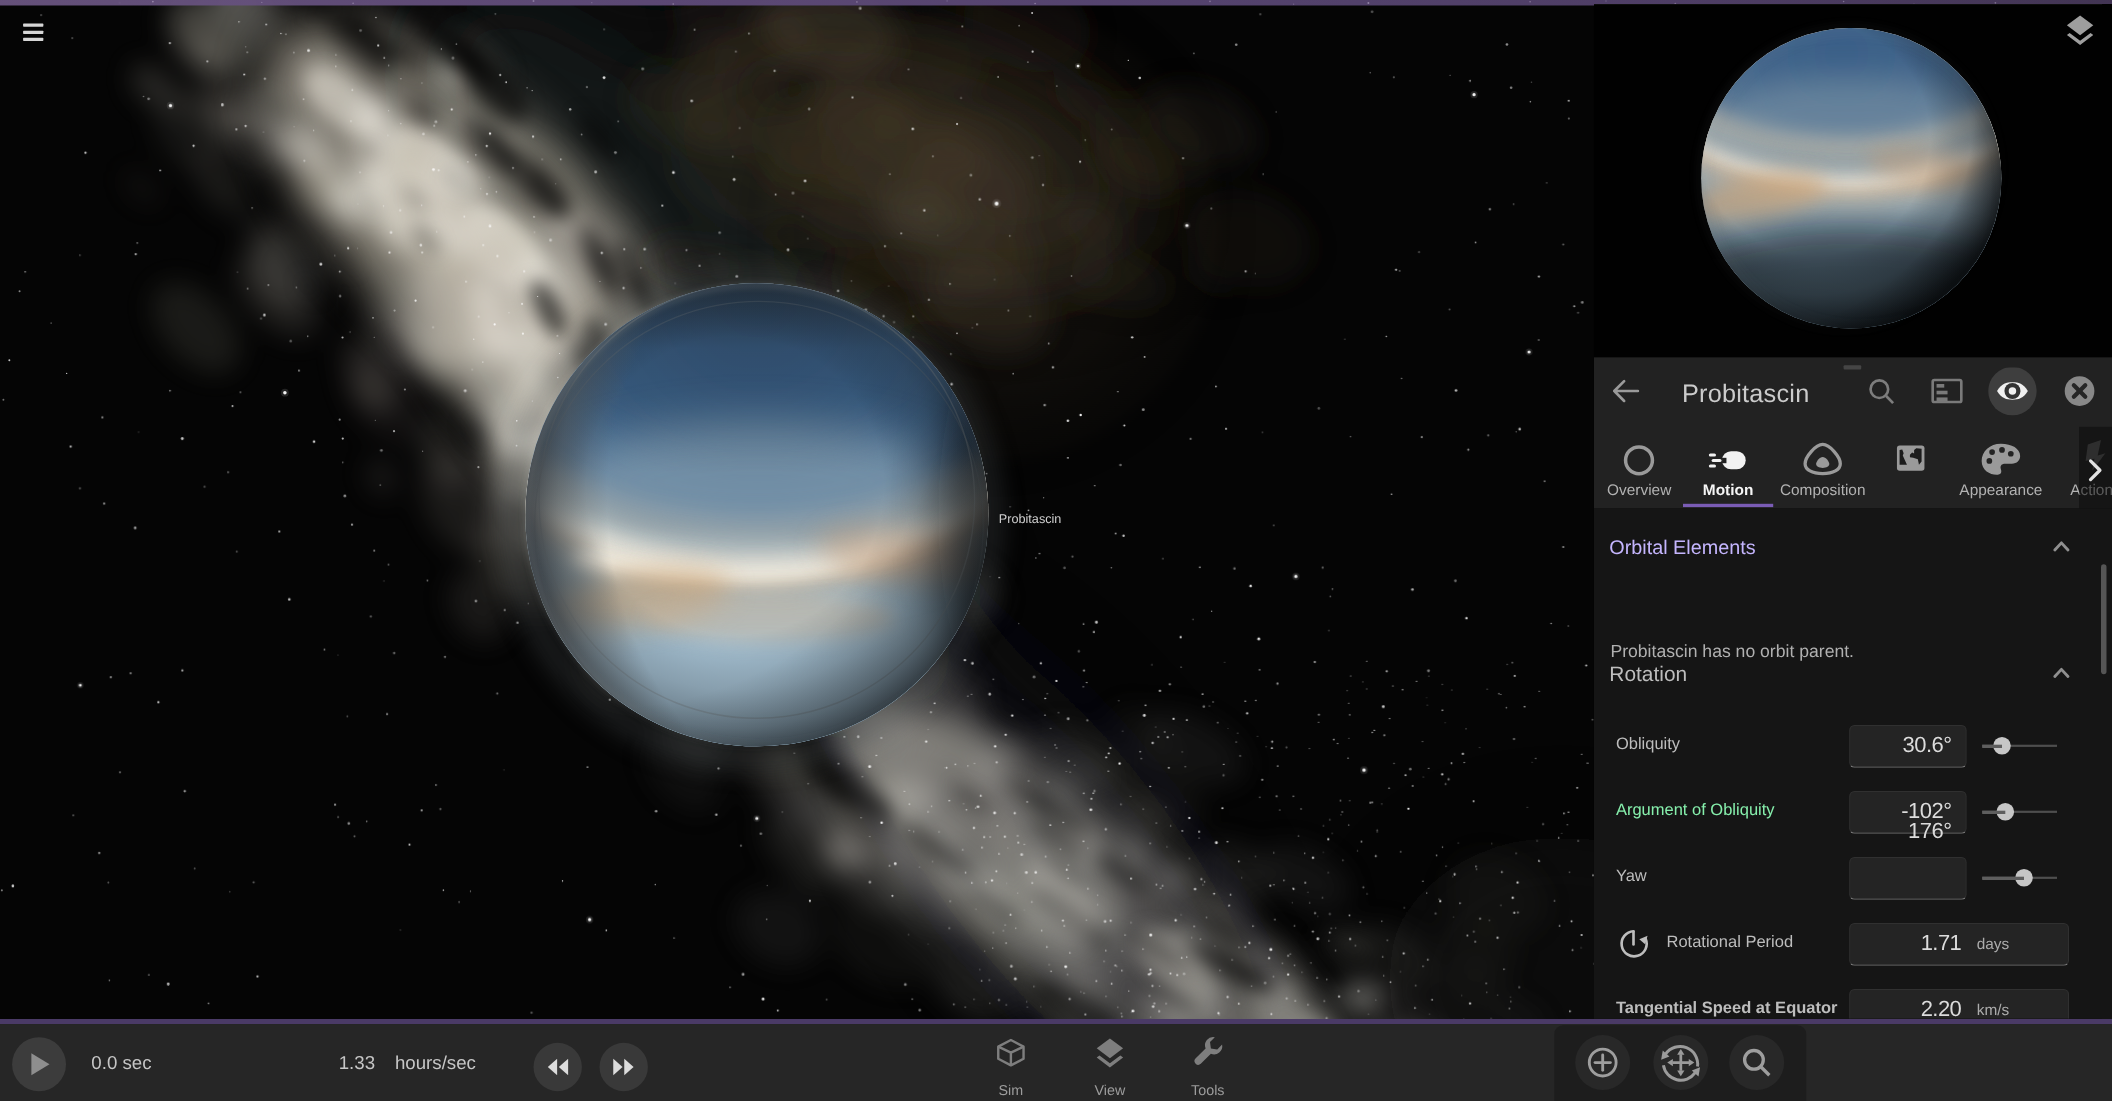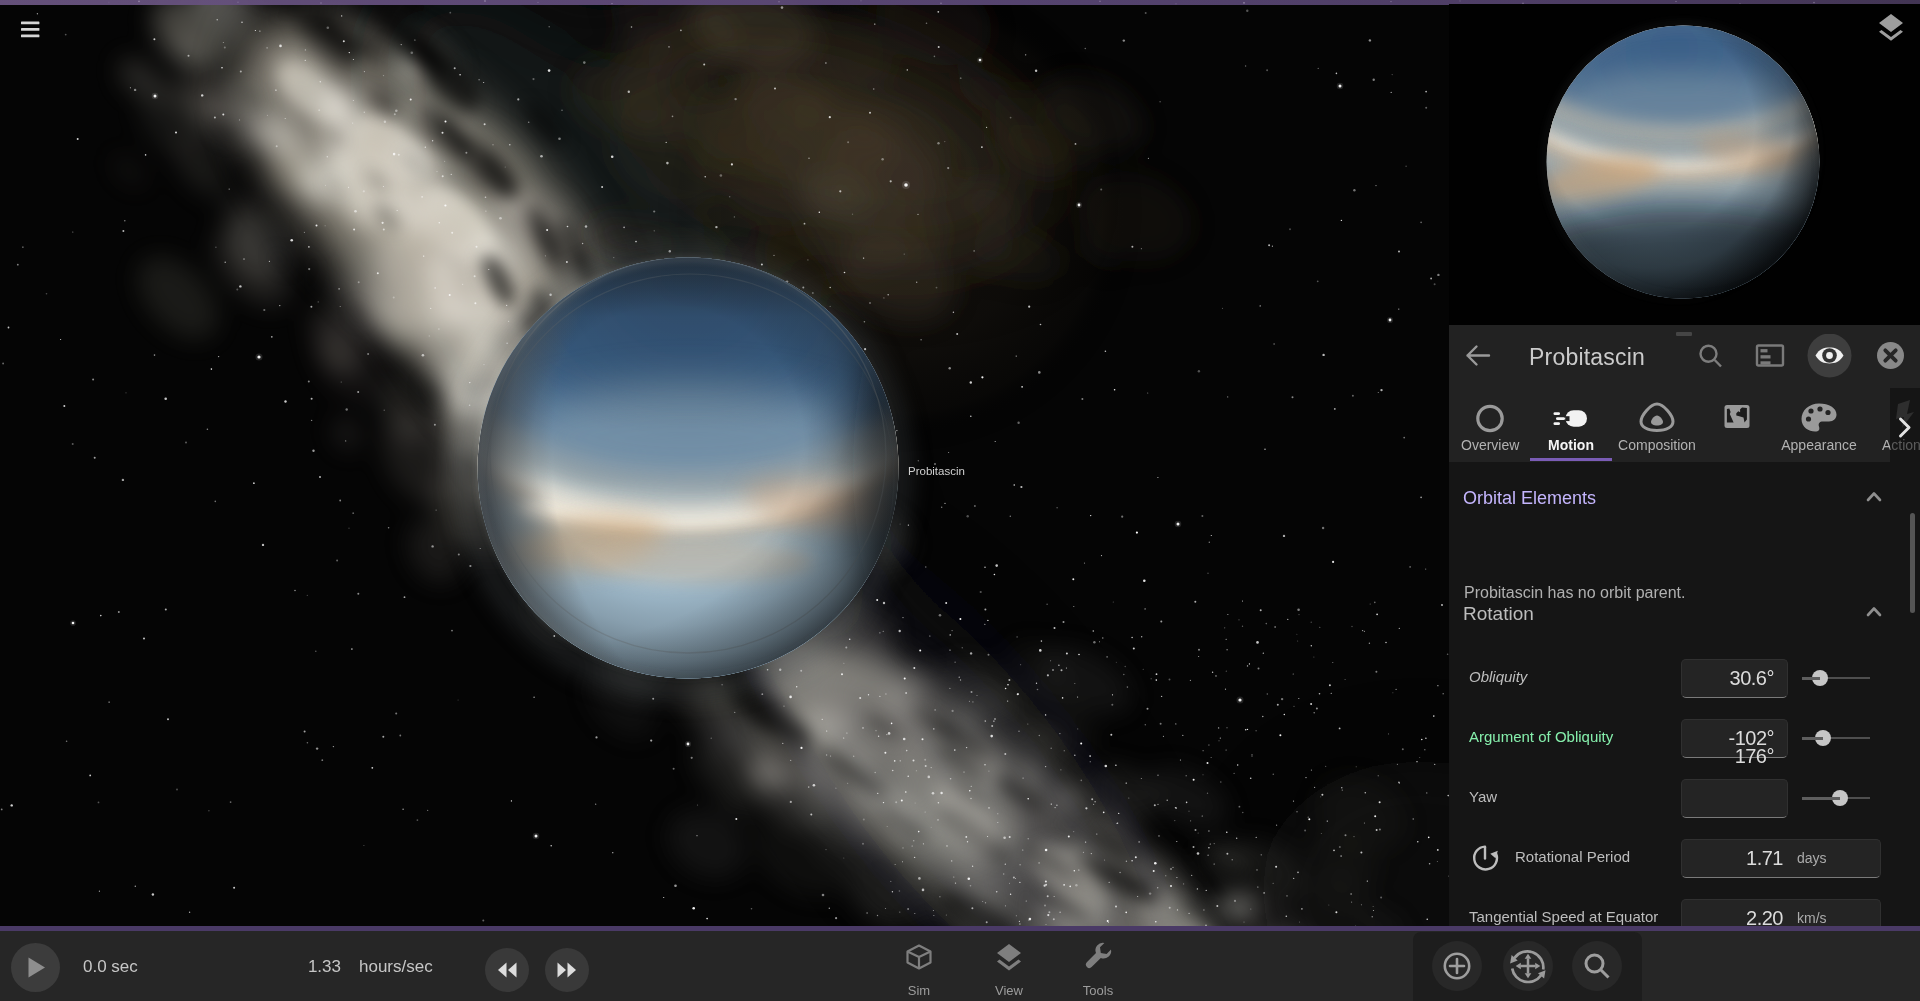--- a/index.html
+++ b/index.html
@@ -2004,21 +2004,21 @@
  <div class="abs" style="left:0;top:458px;width:471px;height:464px;background:#151515;"></div>
  <div class="abs" style="left:14px;top:484px;font-size:18px;color:#c4b5fd;">Orbital Elements</div>
  <svg class="abs" style="left:417px;top:487px" width="16" height="11" viewBox="0 0 16 11">
         <path d="M2,9 L8,2.5 L14,9" stroke="#8f8f8f" stroke-width="2.6" fill="none" stroke-linecap="round" stroke-linejoin="round"></path>
       </svg>
  <div class="abs" style="left:15px;top:541px;font-size:16px;color:#b0b0b0;margin-top:39px;">Probitascin has no orbit parent.</div>
  <div class="abs" style="left:14px;top:599px;font-size:19px;color:#bdbdbd;">Rotation</div>
  <svg class="abs" style="left:417px;top:602px" width="16" height="11" viewBox="0 0 16 11">
         <path d="M2,9 L8,2.5 L14,9" stroke="#8f8f8f" stroke-width="2.6" fill="none" stroke-linecap="round" stroke-linejoin="round"></path>
       </svg>
-<div class="abs" style="left:20px;top:664px;font-size:15px;color:#bdbdbd;font-style:italic;">Obliquity</div>
+<div class="abs" style="left:20px;top:664px;font-size:15px;color:#bdbdbd;">Obliquity</div>
       <div class="abs" style="left:232px;top:654.5px;width:107px;height:39px;background:#242424;border-radius:5px;border:1px solid #303030;border-bottom:1px solid #7a7a7a;"></div>
       <div class="abs" style="left:232px;top:654.5px;width:93px;height:39px;line-height:39px;font-size:20px;letter-spacing:-0.5px;color:#dcdcdc;text-align:right;">30.6°</div>
       <div class="abs" style="left:353px;top:673px;width:68px;height:2px;background:#4e4e4e;"></div>
       <div class="abs" style="left:363px;top:666px;width:16px;height:16px;border-radius:8px;background:#c6c6c6;"></div>
       <div class="abs" style="left:353px;top:672.5px;width:18px;height:3px;background:#5e5e5e;"></div>
       <div class="abs" style="left:20px;top:724px;font-size:15px;color:#86efac;">Argument of Obliquity</div>
       <div class="abs" style="left:232px;top:714.5px;width:107px;height:39px;background:#242424;border-radius:5px;border:1px solid #303030;border-bottom:1px solid #7a7a7a;"></div>
       <div class="abs" style="left:232px;top:714.5px;width:93px;height:39px;line-height:39px;font-size:20px;letter-spacing:-0.5px;color:#dcdcdc;text-align:right;">-102°</div>
       <div class="abs" style="left:353px;top:733px;width:68px;height:2px;background:#4e4e4e;"></div>
       <div class="abs" style="left:366px;top:726px;width:16px;height:16px;border-radius:8px;background:#c6c6c6;"></div>
@@ -2033,21 +2033,21 @@
         <g stroke="#bdbdbd" stroke-width="2.4" fill="none" stroke-linecap="round">
         <path d="M13,2.6 A 11.4,11.4 0 1 0 24.1,9.6"></path>
         <path d="M13,3.2 L13,14.6"></path>
         </g>
         <path d="M26.4,7.6 L18.4,9.0 L22.6,14.6 Z" fill="#bdbdbd" transform="rotate(-12 22 10)"></path>
         </svg>
       <div class="abs" style="left:66px;top:844px;font-size:15px;color:#bdbdbd;">Rotational Period</div>
       <div class="abs" style="left:232px;top:834.5px;width:200px;height:39px;background:#242424;border-radius:5px;border:1px solid #303030;border-bottom:1px solid #7a7a7a;"></div>
       <div class="abs" style="left:232px;top:834.5px;width:102px;height:39px;line-height:39px;font-size:20px;letter-spacing:-0.5px;color:#dcdcdc;text-align:right;">1.71</div>
       <div class="abs" style="left:348px;top:834.5px;height:39px;line-height:39px;font-size:14px;color:#ababab;text-align:center;">days</div>
-      <div class="abs" style="left:20px;top:904px;font-size:15px;color:#bdbdbd;">Tangential Speed at Equator</div>
+      <div class="abs" style="left:20px;top:904px;font-size:15px;color:#bdbdbd;font-weight:bold;">Tangential Speed at Equator</div>
       <div class="abs" style="left:232px;top:894.5px;width:200px;height:39px;background:#242424;border-radius:5px;border:1px solid #303030;border-bottom:1px solid #7a7a7a;"></div>
       <div class="abs" style="left:232px;top:894.5px;width:102px;height:39px;line-height:39px;font-size:20px;letter-spacing:-0.5px;color:#dcdcdc;text-align:right;">2.20</div>
       <div class="abs" style="left:348px;top:894.5px;height:39px;line-height:39px;font-size:14px;color:#ababab;">km/s</div>
 
  <div class="abs" style="left:461px;top:509px;width:5px;height:100px;background:#555555;border-radius:2.5px;"></div>
 </div>
 
 <div class="abs" style="left:0;top:926px;width:1920px;height:4.5px;background:#4a3a66;"></div>
 <div class="abs" style="left:0;top:930.5px;width:1920px;height:70.5px;background:#262626;">
 

